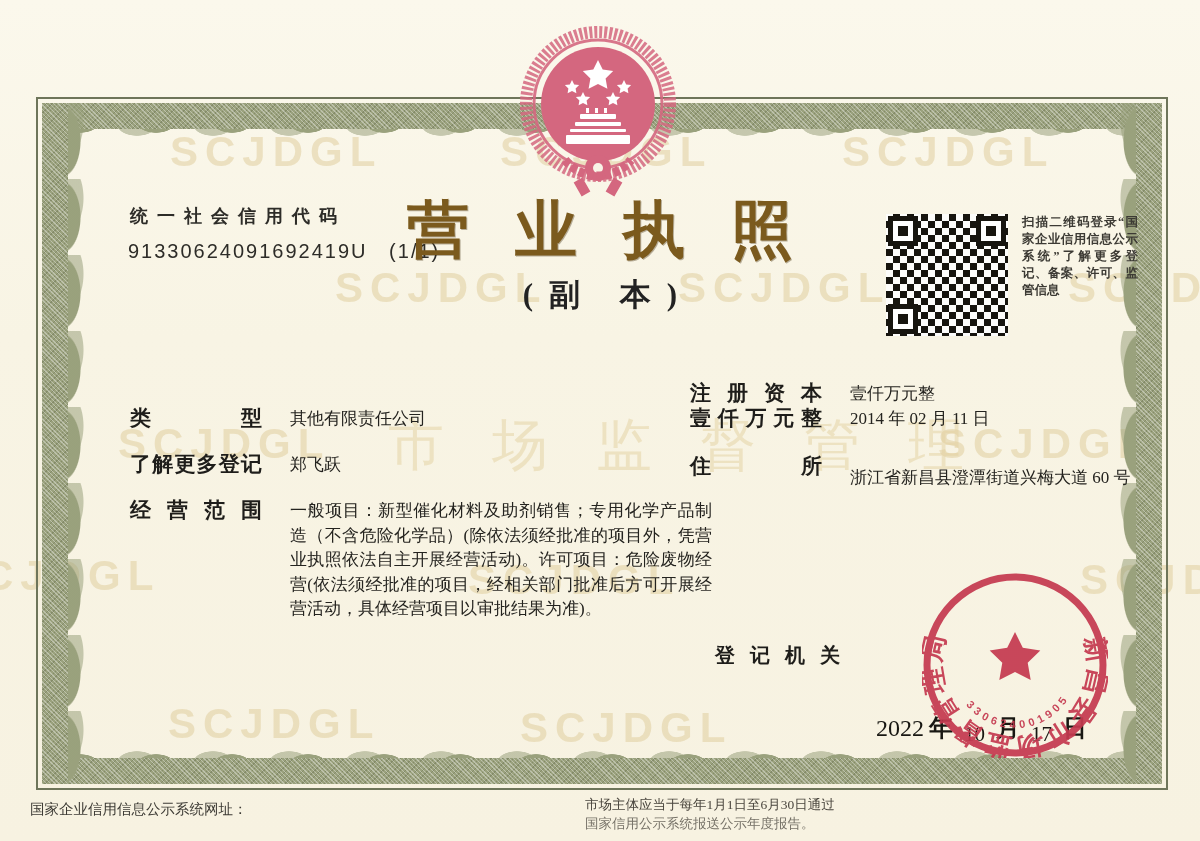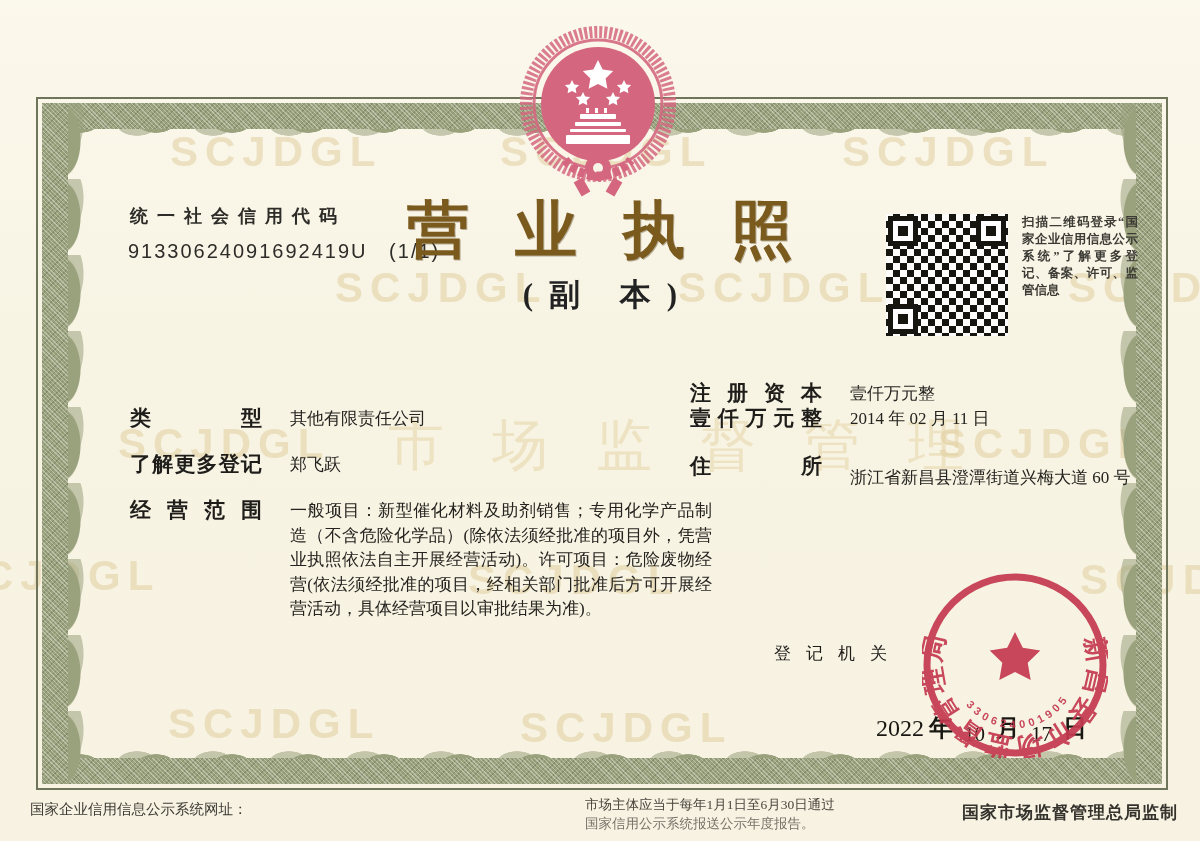--- a/index.html
+++ b/index.html
@@ -75,21 +75,21 @@
   
   .field { position:absolute; color:#22211e; }
   .lbl { display:inline-block; width:132px; font-size:21px; font-weight:bold;
          text-align:justify; text-align-last:justify; vertical-align:top; color:#1e1d1a; }
   .lbl5 { letter-spacing:0; }
   .val { display:inline-block; font-size:17px; vertical-align:top; padding-top:3px;
          margin-left:24px; color:#24231f; }
   .val-block { width:422px; line-height:24.5px; text-align:justify; }
 
   
-  .registrar { position:absolute; left:774px; top:642px; font-size:17px; font-weight:normal;
+  .registrar { position:absolute; left:715px; top:642px; font-size:20px; font-weight:bold;
         letter-spacing:15px; color:#1e1d1a; }
   .date-line { position:absolute; left:876px; top:712px; font-size:24px; color:#181712;
         white-space:nowrap; }
   .date-line .num { font-size:21px; position:relative; top:5px; padding:0 6px; }
   .date-line .unit { font-weight:bold; padding:0 5px; }
 
   
   .seal { position:absolute; left:922px; top:572px; width:186px; height:186px; opacity:.93; }
 
   
@@ -221,15 +221,14 @@
         <textPath href="#sealNumArc" startOffset="8%">3306240019057</textPath>
       </text>
     </svg>
   </div>
 
   <div class="footer-left">国家企业信用信息公示系统网址：</div>
   <div class="footer-mid">
     <div>市场主体应当于每年1月1日至6月30日通过</div>
     <div style="opacity:.75">国家信用公示系统报送公示年度报告。</div>
   </div>
-  <div class="footer-right">国家市场监督管理总局监制</div>
 
 </div>
 
 </body></html>

